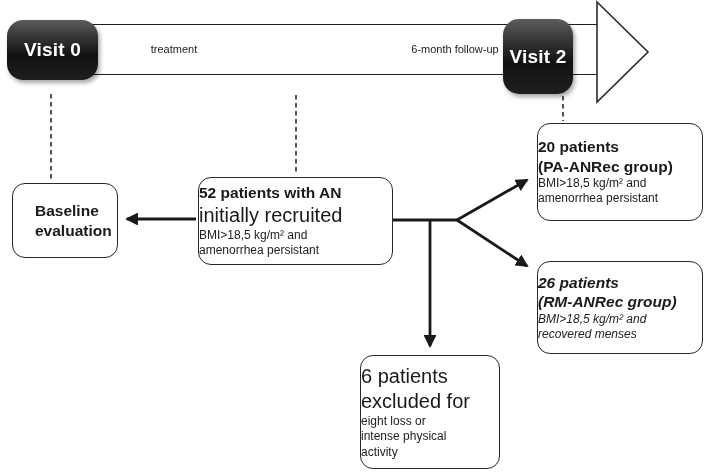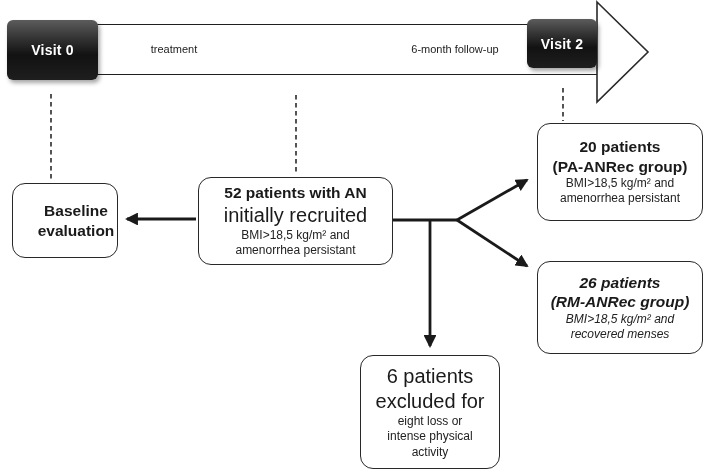--- a/index.html
+++ b/index.html
@@ -7,40 +7,40 @@
     position:relative;width:709px;height:473px;background:#ffffff;overflow:hidden;
     font-family:"Liberation Sans", sans-serif;color:#1a1a1a;
   }
   
   .tl-bar{
     position:absolute;left:50px;top:24px;width:548px;height:51px;
     background:#ffffff;border:1.6px solid #1f1f1f;box-sizing:border-box;z-index:1;
   }
   .connectors{position:absolute;left:0;top:0;width:709px;height:473px;z-index:2;pointer-events:none;}
   .visit{
-    position:absolute;z-index:3;border-radius:6px;
+    position:absolute;z-index:3;border-radius:16px;
     background:linear-gradient(180deg,#5c5c5c 0%,#343434 30%,#121212 58%,#1e1e1e 100%);
     box-shadow:2px 3px 4px rgba(0,0,0,0.35);
     display:flex;align-items:center;justify-content:center;
-    color:#ffffff;font-weight:bold;font-size:14px;letter-spacing:.2px;
+    color:#ffffff;font-weight:bold;font-size:19px;letter-spacing:.2px;
   }
   .visit0{left:7px;top:20px;width:91px;height:60px;}
   .visit1{left:250px;top:20px;width:93px;height:63px;}
-  .visit2{left:527px;top:19px;width:70px;height:49px;}
+  .visit2{left:503px;top:19px;width:70px;height:75px;}
   .seg-label{
     position:absolute;top:49px;transform:translate(-50%,-50%);z-index:3;
     font-size:11px;color:#222222;white-space:nowrap;
   }
   .seg0{left:174px;}
   .seg1{left:435px;margin-left:20px;}
   
   .fbox{
     position:absolute;z-index:3;background:#ffffff;
     border:1.7px solid #282828;border-radius:13px;box-sizing:border-box;
-    display:flex;flex-direction:column;align-items:center;justify-content:center;
+    display:flex;flex-direction:column;align-items:flex-start;justify-content:center;
     text-align:center;line-height:1.25;
   }
   .fbox-baseline{left:12px;top:183px;width:106px;height:75px;padding-left:22px;}
   .fbox-center{left:198px;top:177px;width:195px;height:88px;}
   .fbox-topright{left:537px;top:123px;width:166px;height:98px;}
   .fbox-bottomright{left:537px;top:261px;width:166px;height:93px;font-style:italic;}
   .fbox-bottom{left:360px;top:355px;width:140px;height:114px;}
   .t-bold{font-weight:bold;font-size:15.5px;}
   .t-reg{font-size:20px;}
   .t-small{font-size:12px;line-height:1.28;color:#222222;}

